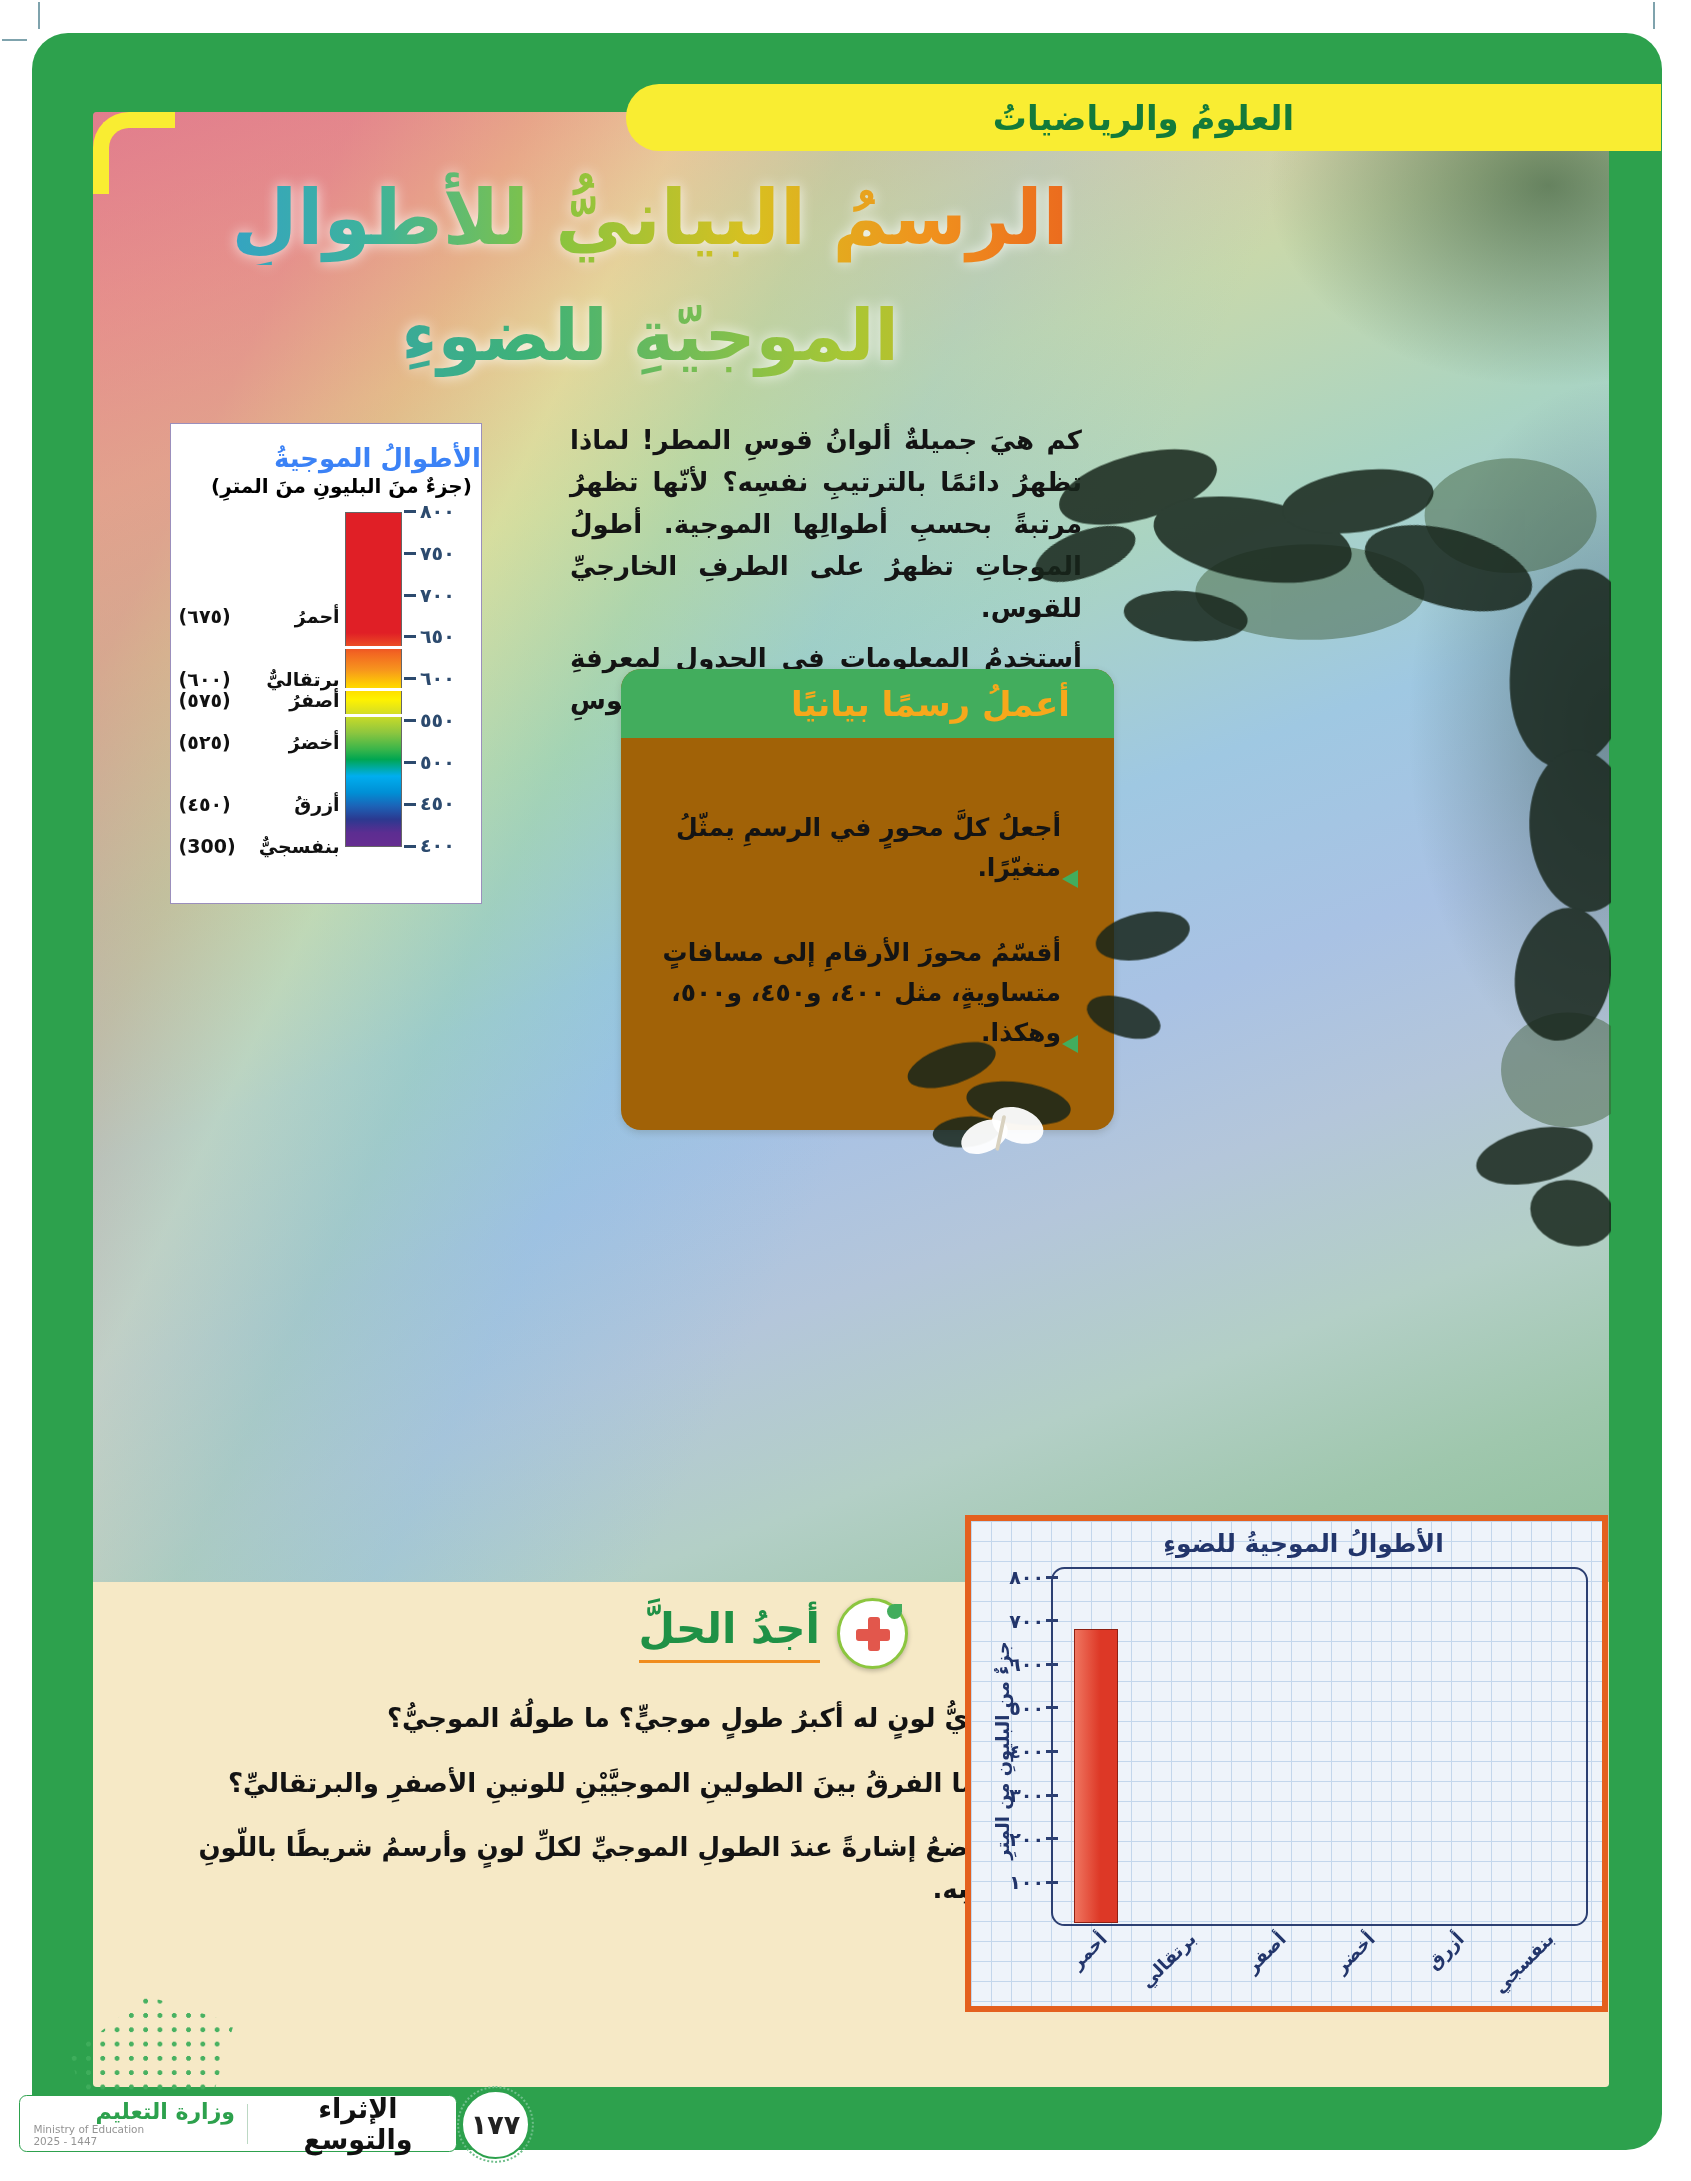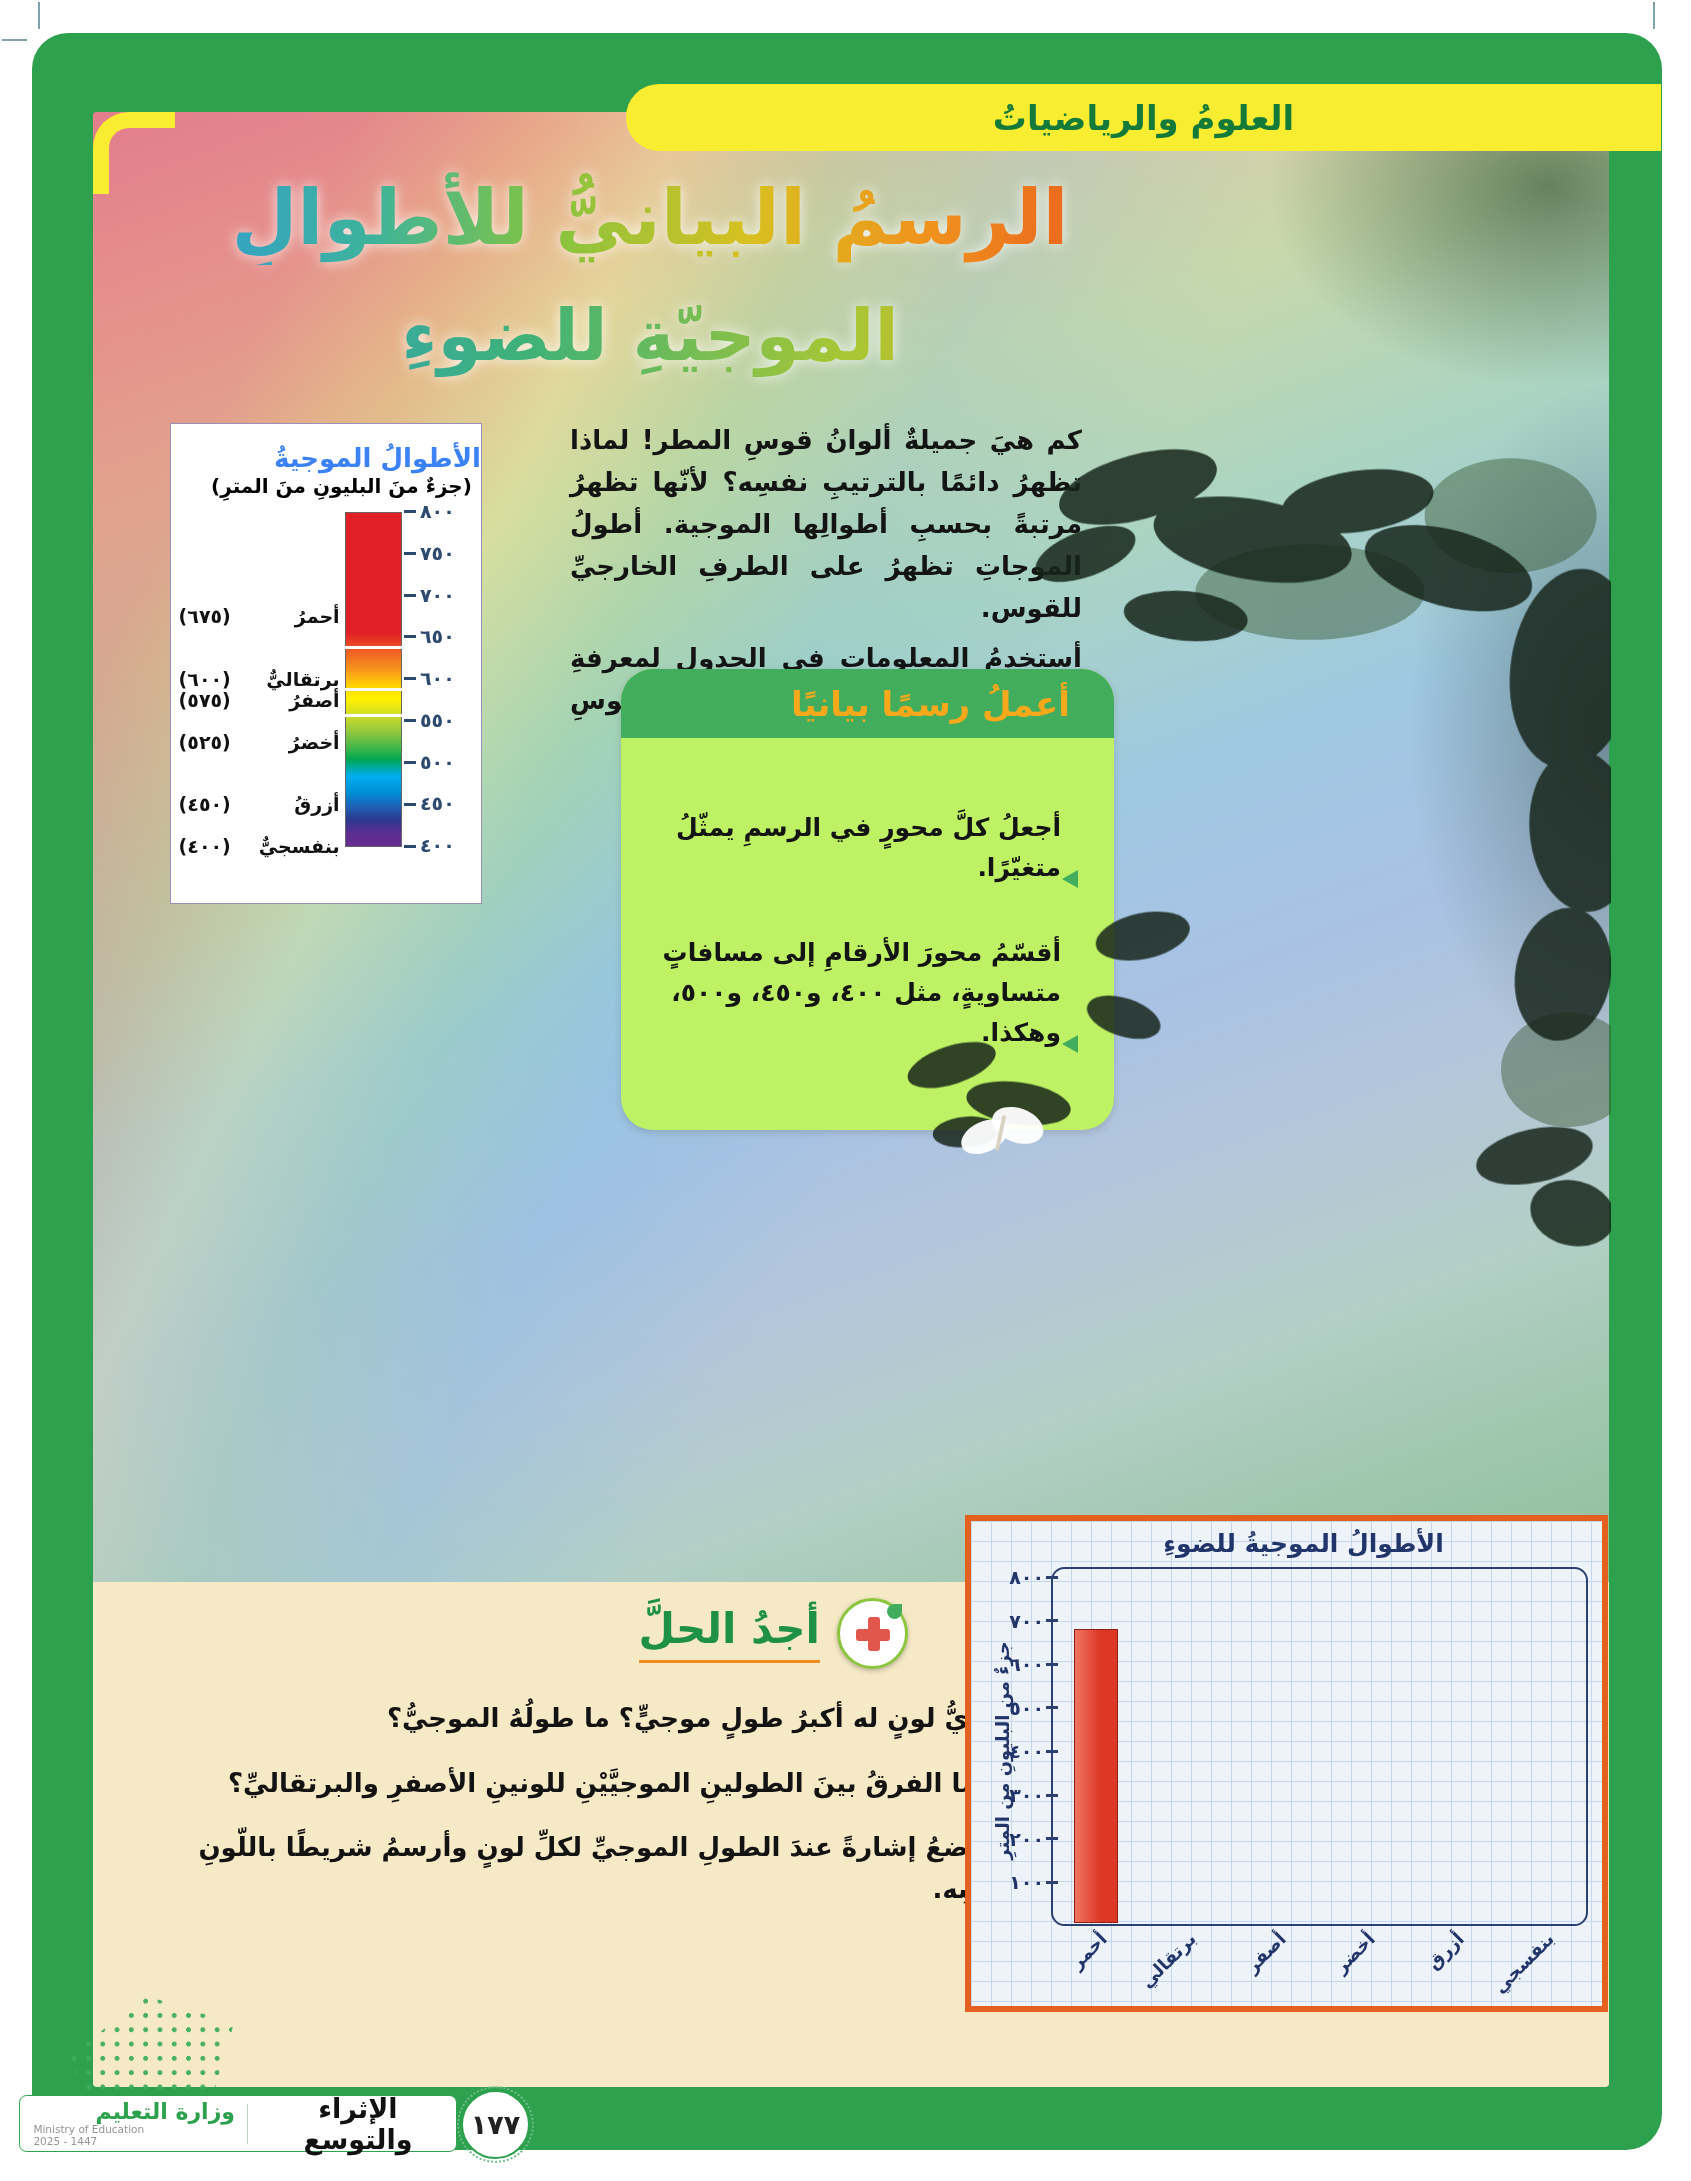--- a/index.html
+++ b/index.html
@@ -43,21 +43,21 @@
       #1c63b7 88%, #2b3990 92%, #5c2d91 96%, #662d91 100%); }
   .wt-sep { position:absolute; left:174px; width:57px; height:2.9px; background:#ffffff; }
   .wt-tick { position:absolute; left:233px; width:11.5px; height:2.9px; background:#2c4a6e; }
   .wt-ticklabel { position:absolute; left:249px; width:53px; font-size:19px; font-weight:bold;
     color:#2c4a6e; line-height:25px; }
   .wt-row { position:absolute; left:7.6px; width:161px; direction:rtl; display:flex;
     justify-content:space-between; font-size:19px; font-weight:bold; color:#111;
     line-height:21px; }
 
   
-  .mg-box { background:#bef264; border-radius:32px; overflow:hidden;
+  .mg-box { background:#a16207; border-radius:20px; overflow:hidden;
     box-shadow:0 2.9px 7.6px rgba(60,60,40,.18); }
   .mg-header { height:69px; background:#42ad5d; display:flex; align-items:center;
     direction:rtl; padding-right:44px; }
   .mg-title { color:#f7a81b; font-size:34px; font-weight:bold; }
   .mg-body { padding:25px 36px 0 29px; direction:rtl; }
   .mg-intro { font-size:25px; font-weight:bold; color:#141414; line-height:1.5; }
   .mg-step { margin-top:45px; display:flex; gap:1px; align-items:flex-end; }
   .mg-arrow { width:0; height:0; margin-top:8.6px; flex:0 0 auto;
     border-top:9.6px solid transparent; border-bottom:9.6px solid transparent;
     border-right:16.3px solid #42ad5d; }
@@ -193,21 +193,21 @@
   <div class="wt-row" style="top:308px;">
     <span>أخضرُ</span>
     <span>(٥٢٥)</span>
   </div>
   <div class="wt-row" style="top:370px;">
     <span>أزرقُ</span>
     <span>(٤٥٠)</span>
   </div>
   <div class="wt-row" style="top:412px;">
     <span>بنفسجيٌّ</span>
-    <span>(٤٠٠)</span>
+    <span>(300)</span>
   </div>
 </div>
 
 <div class="abs mg-box" style="left:621px;top:669px;width:493px;height:461px;z-index:4;">
   <div class="mg-header">
     <span class="mg-title">أعملُ رسمًا بيانيًا</span>
   </div>
   <div class="mg-body">
     <div class="mg-step">
       <span class="mg-arrow"></span>

